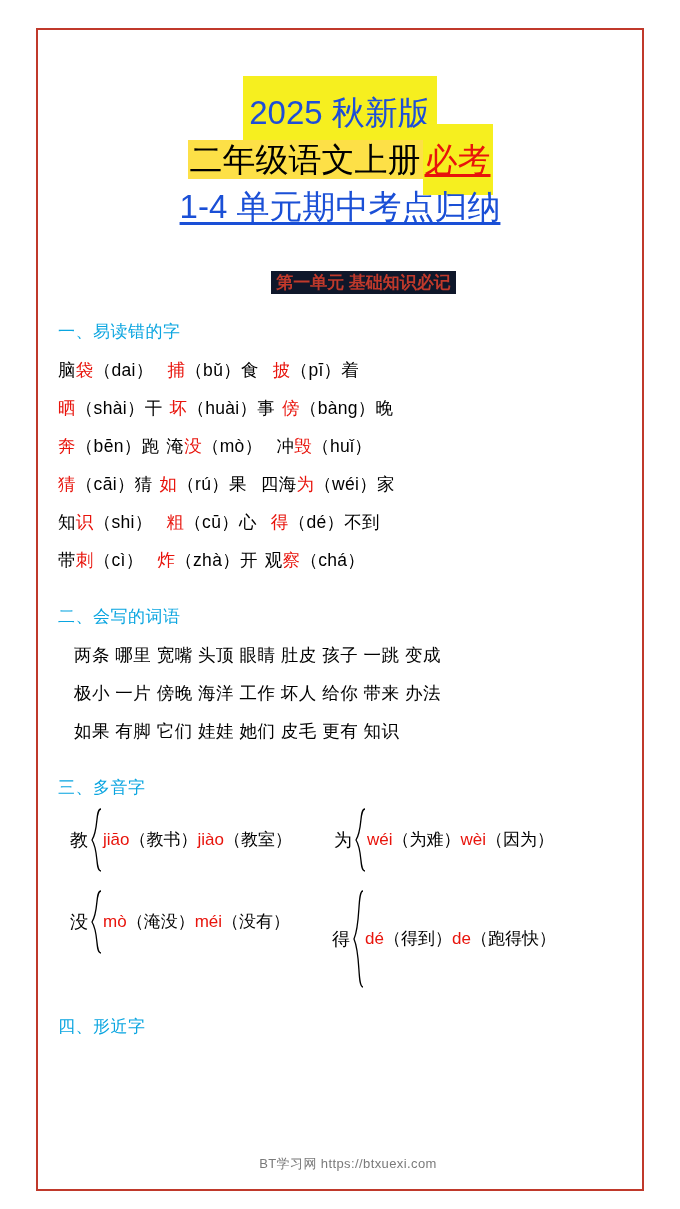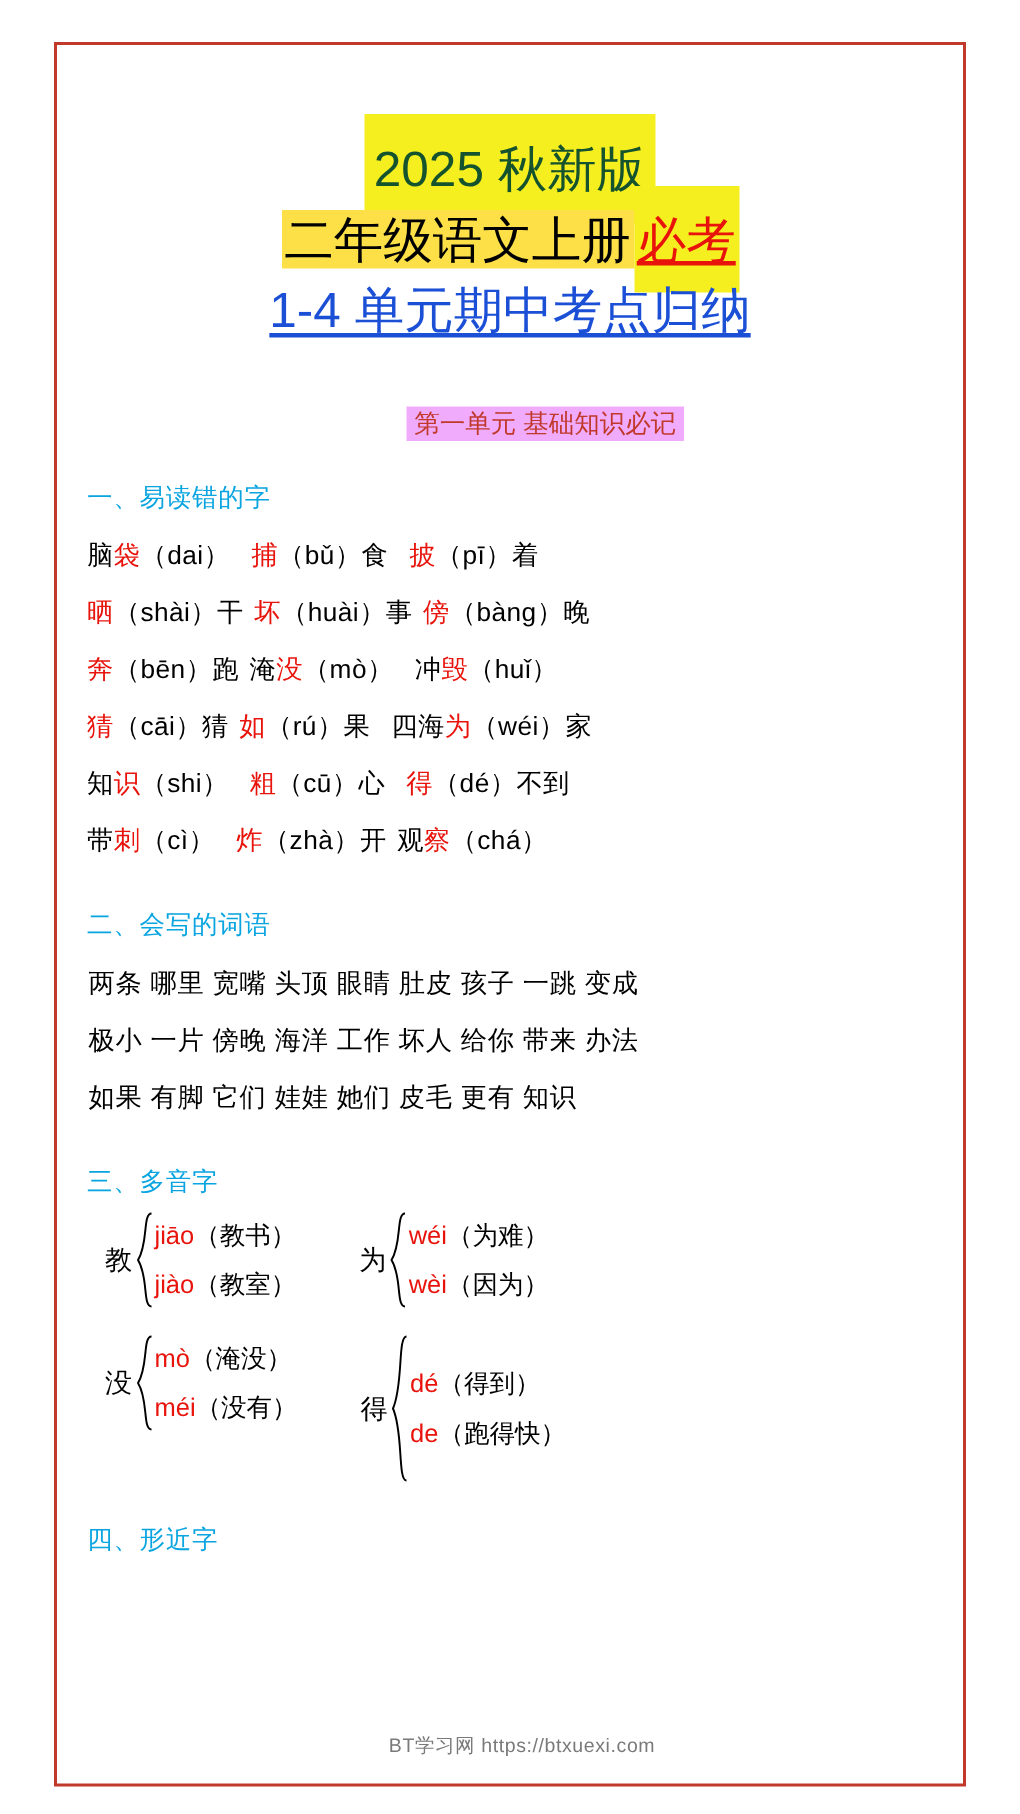--- a/index.html
+++ b/index.html
@@ -39,21 +39,21 @@
   .title-block {
     text-align: center;
     margin-top: 62px;
   }
   .title-line {
     line-height: 1.42;
     white-space: nowrap;
   }
   .t1 {
     font-size: 33px;
-    color: #14532d;
+    color: #1d4ed8;
     background: #f6ef1f;
     padding: 18px 6px;
   }
   .t2a {
     font-size: 33px;
     color: #000000;
     background: #fde047;
     padding: 1px 2px;
   }
   .t2b {
@@ -72,23 +72,23 @@
   }
 
   
   .unit-banner {
     text-align: center;
     margin-top: 40px;
     margin-bottom: 16px;
   }
   .unit-banner span {
     font-size: 17px;
-    font-weight: normal;
+    font-weight: bold;
     color: #c0392b;
-    background: #f0abfc;
+    background: #0f172a;
     padding: 2px 5px;
     margin-left: 47px;
   }
 
   
   .sub-head {
     font-size: 17px;
     color: #0aa5e0;
     margin: 26px 0 8px 4px;
     letter-spacing: 0.5px;
@@ -106,21 +106,21 @@
   .red { color: #e8140c; }
   .sp { display: inline-block; width: 14px; }
   .sp-s { display: inline-block; width: 7px; }
 
   
   .wordline {
     font-size: 17.5px;
     color: #000000;
     line-height: 38px;
     white-space: nowrap;
-    margin-left: 5px;
+    margin-left: 20px;
     letter-spacing: 0.5px;
   }
 
   
   .poly-row {
     display: flex;
     align-items: flex-start;
     margin-left: 16px;
     margin-top: 6px;
   }
@@ -136,21 +136,20 @@
   }
   .brace {
     width: 13px;
     align-self: stretch;
     display: flex;
     align-items: center;
   }
   .brace svg { display: block; }
   .poly-items {
     display: flex;
-    flex-direction: column;
     justify-content: center;
   }
   .poly-item {
     font-size: 17px;
     line-height: 33px;
     white-space: nowrap;
     color: #000;
   }
   .poly-item .py { color: #e8140c; }
   .gap-lg { display: inline-block; width: 42px; }

